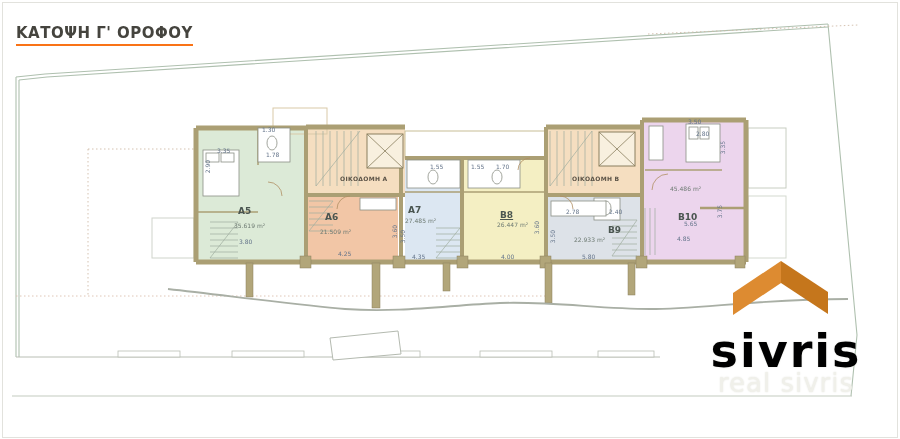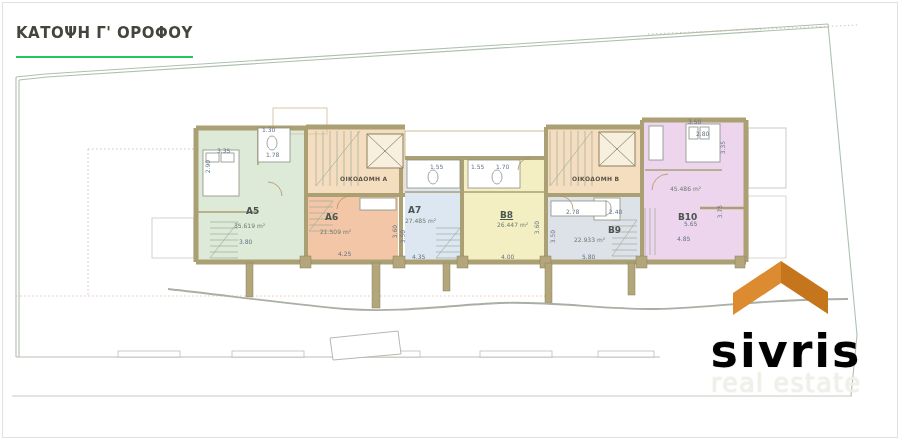--- a/index.html
+++ b/index.html
@@ -1,21 +1,21 @@
 <!DOCTYPE html>
 <html><head>
 <meta charset="utf-8">
 <style>
   html,body{margin:0;padding:0;background:#fff;}
   #stage{position:relative;width:900px;height:439px;background:#ffffff;overflow:hidden;
          font-family:"DejaVu Sans","Liberation Sans",sans-serif;}
   .frame{position:absolute;left:2px;top:2px;width:894px;height:434px;border:1px solid #e2e2dd;}
   .t{position:absolute;white-space:nowrap;}
   #plan-title{left:16px;top:24px;font-size:15px;font-weight:bold;color:#45443e;
-              letter-spacing:.5px;border-bottom:2px solid #22c55e;padding-bottom:14px;}
+              letter-spacing:.5px;border-bottom:2px solid #f97316;padding-bottom:2px;}
   .room{position:absolute;}
   .ulabel{font-size:9px;font-weight:bold;color:#4a5550;}
   .uarea{font-size:6px;color:#6d7a72;}
   .blabel{font-size:6px;font-weight:bold;color:#5a5246;letter-spacing:.3px;}
   .dim{font-size:6px;color:#64748a;}
   .vdim{transform:rotate(-90deg);transform-origin:center;}
   .wm-brand{left:702px;top:324px;width:168px;text-align:center;font-size:46px;font-weight:bold;
             letter-spacing:2px;color:#000000;text-shadow:0 0 2px #e4e4de;}
   .wm-tag{left:697px;top:368px;width:178px;text-align:center;font-size:26px;
           color:#f0f0ea;text-shadow:0 0 2px #e4e4de;letter-spacing:1px;}
@@ -160,21 +160,21 @@
 
     <g>
       <path d="M733,293 L781,261 L781,283 L733,315 Z" fill="#dd8b31"></path>
       <path d="M781,261 L828,292 L828,314 L781,283 Z" fill="#c5761c"></path>
     </g>
   </svg>
 
   <div class="t blabel" style="left:340px;top:175px;">ΟΙΚΟΔΟΜΗ Α</div>
   <div class="t blabel" style="left:572px;top:175px;">ΟΙΚΟΔΟΜΗ Β</div>
 
-  <div class="t ulabel" style="left:246px;top:206px;">A5</div>
+  <div class="t ulabel" style="left:238px;top:206px;">A5</div>
   <div class="t uarea" style="left:234px;top:222px;">35.619 m²</div>
   <div class="t ulabel" style="left:325px;top:212px;">A6</div>
   <div class="t uarea" style="left:320px;top:228px;">21.509 m²</div>
   <div class="t ulabel" style="left:408px;top:205px;">A7</div>
   <div class="t uarea" style="left:405px;top:217px;">27.485 m²</div>
   <div class="t ulabel" style="left:500px;top:210px;text-decoration:underline;">B8</div>
   <div class="t uarea" style="left:497px;top:221px;">26.447 m²</div>
   <div class="t ulabel" style="left:608px;top:225px;">B9</div>
   <div class="t uarea" style="left:574px;top:236px;">22.933 m²</div>
   <div class="t uarea" style="left:670px;top:185px;">45.486 m²</div>
@@ -199,14 +199,14 @@
   <div class="t dim vdim" style="left:546px;top:233px;">3.50</div>
   <div class="t dim" style="left:582px;top:253px;">5.80</div>
   <div class="t dim" style="left:688px;top:118px;">3.50</div>
   <div class="t dim" style="left:696px;top:130px;">2.80</div>
   <div class="t dim vdim" style="left:716px;top:144px;">3.35</div>
   <div class="t dim" style="left:684px;top:220px;">5.65</div>
   <div class="t dim" style="left:677px;top:235px;">4.85</div>
   <div class="t dim vdim" style="left:713px;top:208px;">3.75</div>
 
   <div class="t wm-brand">sivris</div>
-  <div class="t wm-tag">real estate</div>
+  <div class="t wm-tag">real sivris</div>
 </div>
 
 </body></html>

